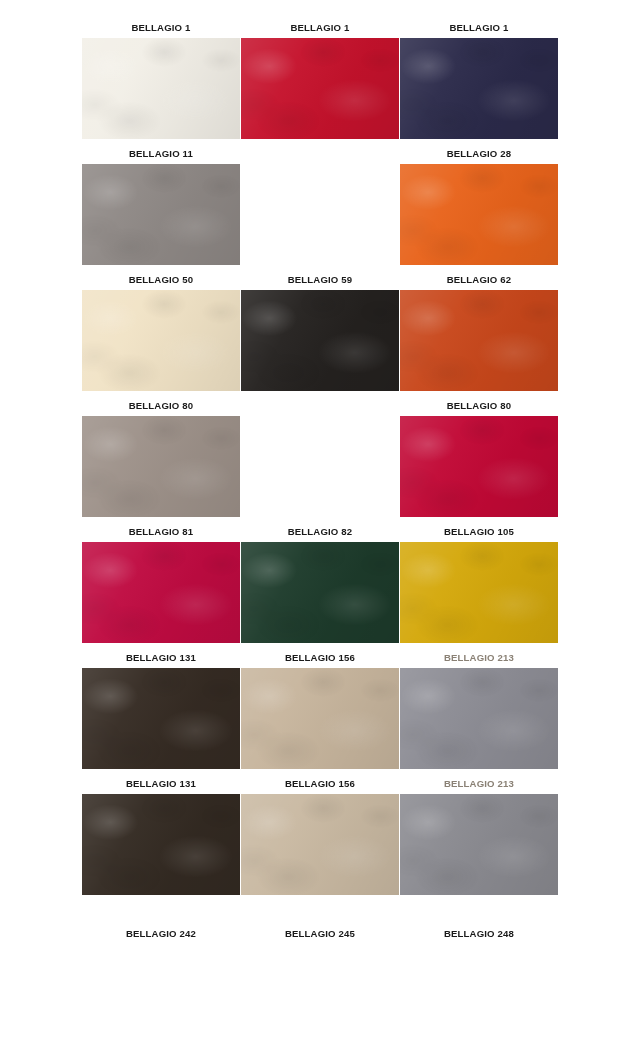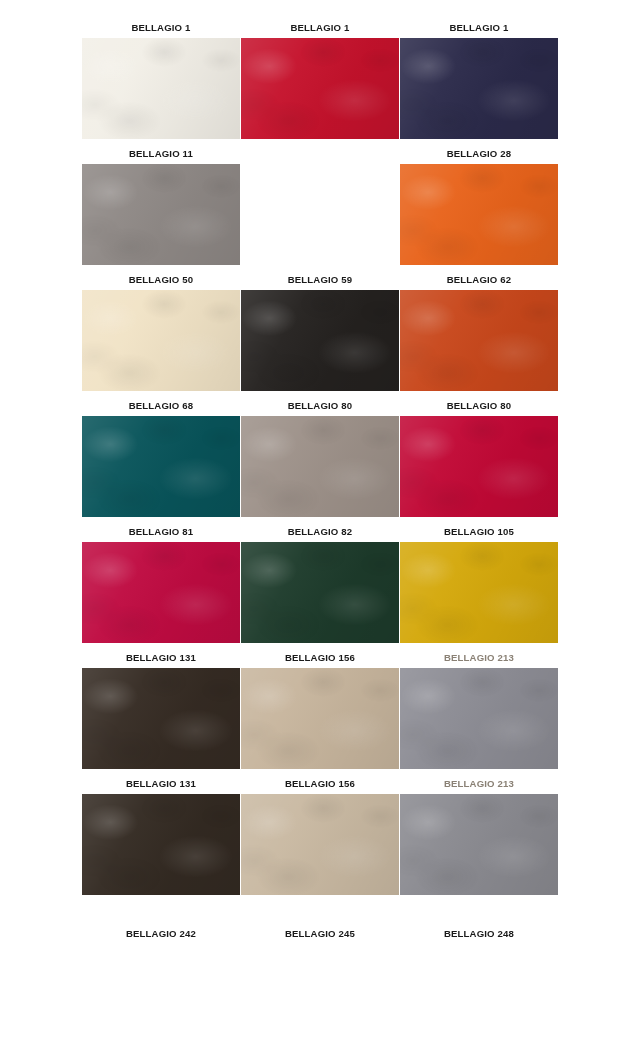--- a/index.html
+++ b/index.html
@@ -155,27 +155,20 @@
         <div class="swatch-cell">
           <div class="swatch-label">BELLAGIO 62</div>
           <div class="swatch-chip" style="background-color: rgb(200, 71, 27);">
             <div class="grain"></div>
             <div class="sheen"></div>
           </div>
         </div>
       </div>
       <div class="swatch-row">
         <div class="swatch-cell">
-          <div class="swatch-label">BELLAGIO 68</div>
-          <div class="swatch-chip" style="background-color: rgb(8, 84, 90);">
-            <div class="grain"></div>
-            <div class="sheen"></div>
-          </div>
-        </div>
-        <div class="swatch-cell">
           <div class="swatch-label">BELLAGIO 80</div>
           <div class="swatch-chip" style="background-color: rgb(157, 145, 137);">
             <div class="grain"></div>
             <div class="sheen"></div>
           </div>
         </div>
         <div class="swatch-cell">
           <div class="swatch-label">BELLAGIO 80</div>
           <div class="swatch-chip" style="background-color: rgb(193, 8, 53);">
             <div class="grain"></div>

